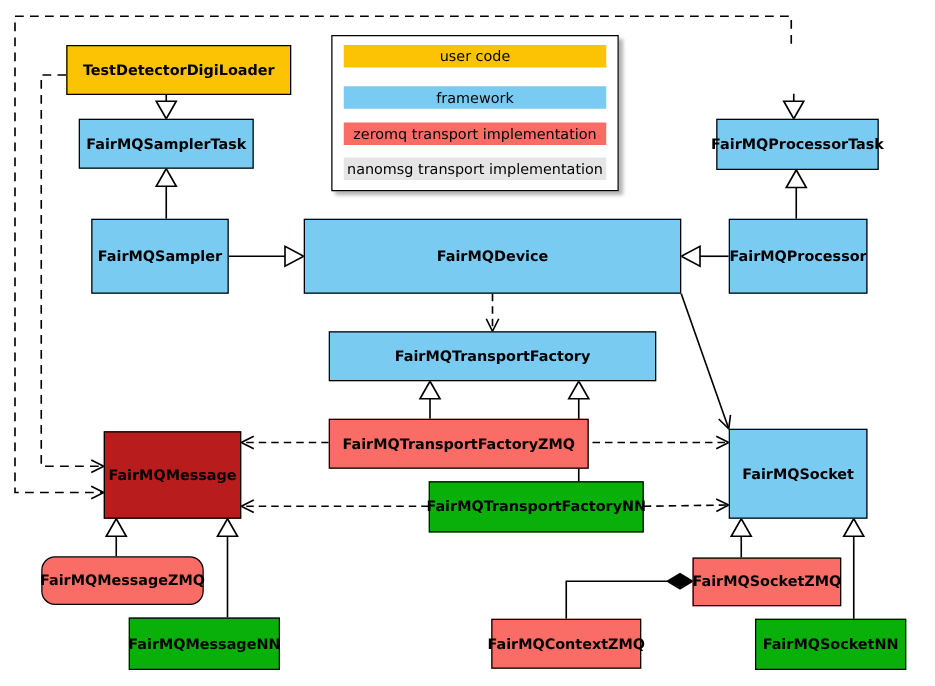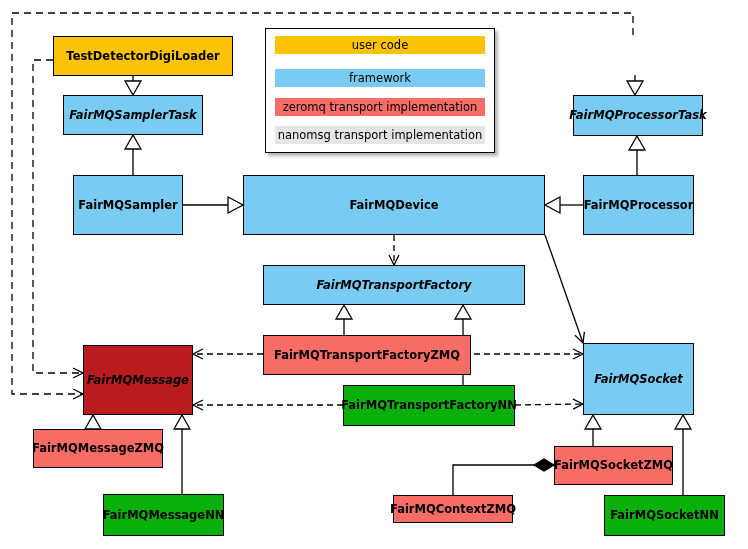--- a/index.html
+++ b/index.html
@@ -9,21 +9,21 @@
     padding-left:41px;
   }
   #wires{position:absolute;left:0;top:0;z-index:0;}
   .node{
     position:absolute;z-index:1;box-sizing:border-box;
     border:1.5px solid #000;
     display:flex;align-items:center;justify-content:center;
     font-size:11.5px;font-weight:bold;color:#000;text-align:center;
     padding:0 2px;line-height:1.1;
   }
-  .abstract{font-style:italic;}
+  .abstract{}
   #legend{
     position:absolute;left:265px;top:28px;width:230px;height:125px;z-index:2;
     box-sizing:border-box;background:#fff;border:1.5px solid #000;
     box-shadow:3px 3px 3px rgba(0,0,0,0.3);
   }
   .legend-item{
     position:absolute;left:9px;width:210px;height:18px;
     font-size:11.5px;color:#000;text-align:center;line-height:18px;
   }
 </style>
@@ -140,25 +140,25 @@
   <div class="node abstract" style="left: 263px; top: 265px; width: 262px; height: 40px; background: rgb(122, 203, 242);">FairMQTransportFactory</div>
 
   <div class="node" style="left: 263px; top: 335px; width: 208px; height: 40px; background: rgb(250, 109, 102);">FairMQTransportFactoryZMQ</div>
 
   <div class="node" style="left: 343px; top: 385px; width: 172px; height: 41px; background: rgb(10, 176, 10);">FairMQTransportFactoryNN</div>
 
   <div class="node abstract" style="left: 83px; top: 345px; width: 110px; height: 70px; background: #b91c1c;">FairMQMessage</div>
 
   <div class="node abstract" style="left: 583px; top: 343px; width: 111px; height: 72px; background: rgb(122, 203, 242);">FairMQSocket</div>
 
-  <div class="node" style="left: 33px; top: 429px; width: 130px; height: 39px; background: rgb(250, 109, 102);">FairMQMessageZMQ</div>
+  <div class="node" style="left: 33px; top: 445px; width: 130px; height: 39px; background: rgb(250, 109, 102); border-radius: 11px;">FairMQMessageZMQ</div>
 
   <div class="node" style="left: 103px; top: 494px; width: 121px; height: 42px; background: rgb(10, 176, 10);">FairMQMessageNN</div>
 
-  <div class="node" style="left: 393px; top: 495px; width: 120px; height: 28px; background: rgb(250, 109, 102);">FairMQContextZMQ</div>
+  <div class="node" style="left: 393px; top: 495px; width: 120px; height: 40px; background: rgb(250, 109, 102);">FairMQContextZMQ</div>
 
   <div class="node" style="left: 554px; top: 446px; width: 119px; height: 39px; background: rgb(250, 109, 102);">FairMQSocketZMQ</div>
 
   <div class="node" style="left: 604px; top: 495px; width: 121px; height: 41px; background: rgb(10, 176, 10);">FairMQSocketNN</div>
 
   <div id="legend">
     <div class="legend-item" style="top: 7px; background: rgb(251, 195, 3);">user code</div>
     <div class="legend-item" style="top: 40px; background: rgb(122, 203, 242);">framework</div>
     <div class="legend-item" style="top: 69px; background: rgb(250, 109, 102);">zeromq transport implementation</div>
     <div class="legend-item" style="top: 97px; background: #e5e5e5;">nanomsg transport implementation</div>

